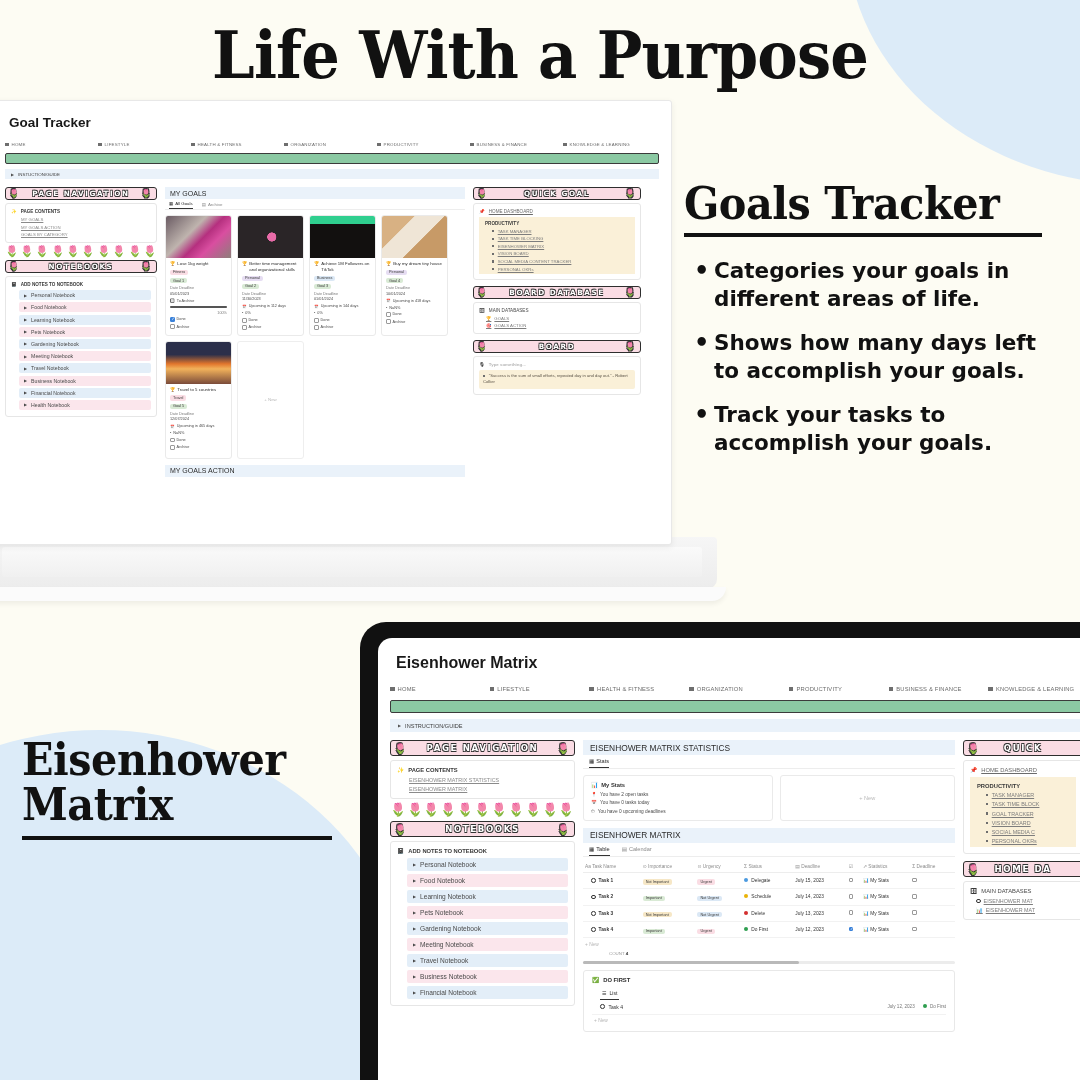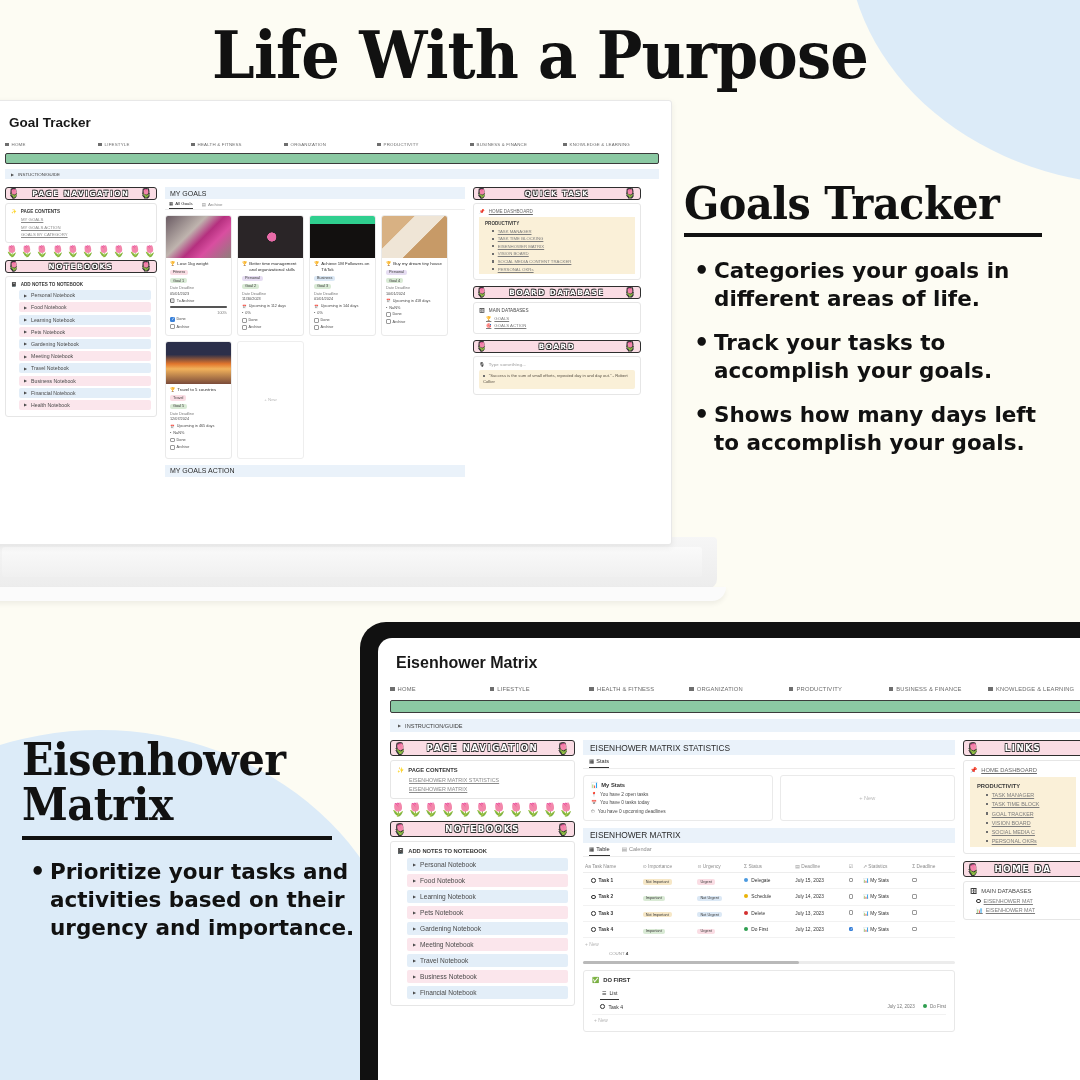--- a/index.html
+++ b/index.html
@@ -559,21 +559,21 @@
               </div>
               <div class="newcard">+ New</div>
             </div>
 
             <div class="sec-title" style="margin-top:6px;">MY GOALS ACTION</div>
           </div>
 
           <div style="width:168px;">
             <div class="banner">
               <span class="tulip l">🌷</span>
-              <span>QUICK TASK</span>
+              <span>QUICK GOAL</span>
               <span class="tulip r">🌷</span>
             </div>
             <div class="card" style="margin-top:3px;">
               <div class="blk-head">
                 <span class="ic">📌</span>
                 <span style="text-decoration:underline;font-weight:normal;color:#6b6b6b;">HOME DASHBOARD</span>
               </div>
               <div class="cream">
                 <div class="ql-cat">PRODUCTIVITY</div>
                 <a class="ql-it">
@@ -641,32 +641,29 @@
         </div>
       </div>
     </div>
   </div>
 
   <div class="pitch" id="goals-pitch">
     <h2>Goals Tracker</h2>
     <div class="rule"></div>
     <ul>
       <li>Categories your goals in different areas of life.</li>
+      <li>Shows how many days left to accomplish your goals.</li>
       <li>Track your tasks to accomplish your goals.</li>
-      <li>Shows how many days left to accomplish your goals.</li>
     </ul>
   </div>
 
   <div class="pitch" id="eisen-pitch">
     <h2>Eisenhower</h2>
     <h2>Matrix</h2>
     <div class="rule"></div>
-    <ul>
-      <li>Prioritize your tasks and activities based on their urgency and importance.</li>
-    </ul>
   </div>
 
   <div class="tablet">
     <div class="tablet-bezel"></div>
     <div class="tablet-screen">
       <div class="np np-tab">
 
         <div class="pg-title">Eisenhower Matrix</div>
 
         <div class="topnav">
@@ -931,21 +928,21 @@
                   <span><span class="dot" style="background:#2e9e4f"></span><span>Do First</span></span>
                 </span>
               </div>
               <div class="new-row">+ New</div>
             </div>
           </div>
 
           <div style="width:120px;">
             <div class="banner">
               <span class="tulip l">🌷</span>
-              <span>LINKS</span>
+              <span>QUICK</span>
             </div>
             <div class="card" style="margin-top:4px;">
               <div class="blk-head">
                 <span class="ic">📌</span>
                 <span style="text-decoration:underline;font-weight:normal;color:#6b6b6b;">HOME DASHBOARD</span>
               </div>
               <div class="cream">
                 <div class="ql-cat">PRODUCTIVITY</div>
                 <a class="ql-it">
                     <span class="bullet-sq"></span>

